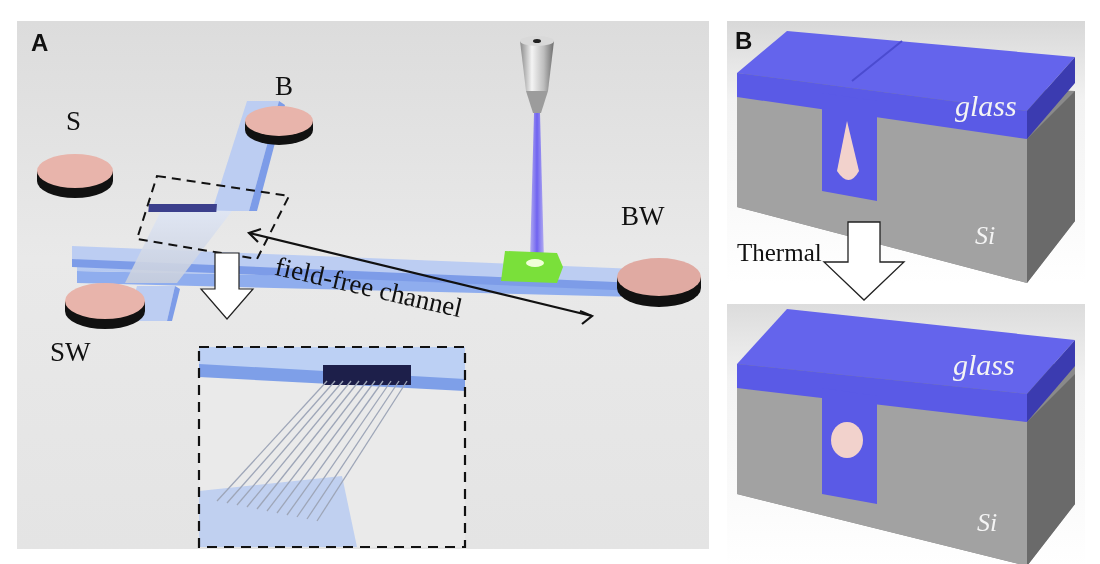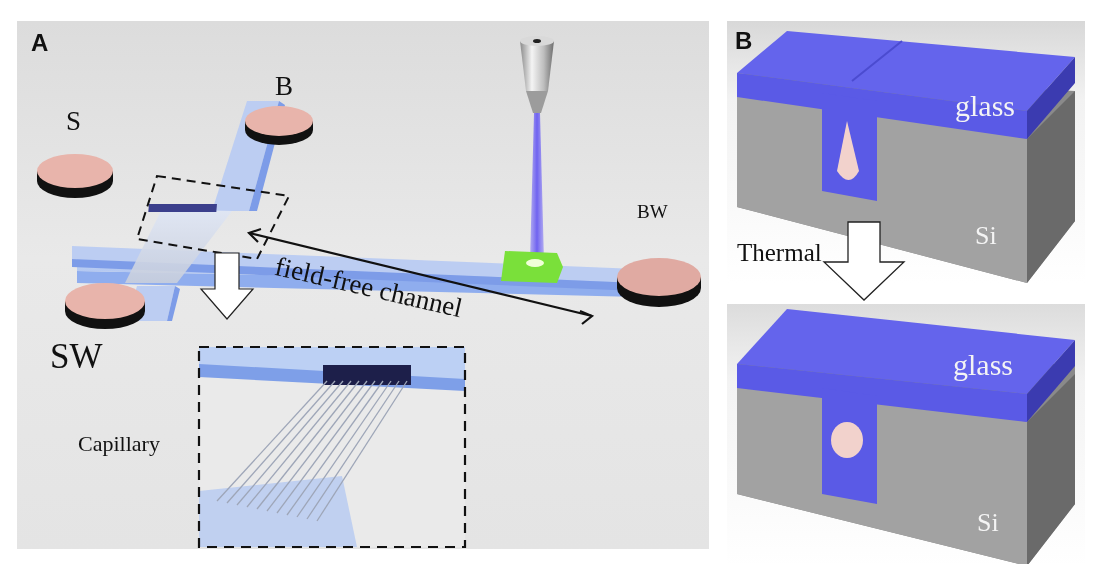--- a/index.html
+++ b/index.html
@@ -3,21 +3,21 @@
 <meta charset="utf-8">
 <style>
   html,body{margin:0;padding:0;background:#ffffff;}
   body{width:1100px;height:564px;position:relative;overflow:hidden;font-family:"Liberation Serif",serif;}
   .panel{position:absolute;overflow:hidden;}
   #panelA{left:17px;top:21px;width:692px;height:528px;background:linear-gradient(180deg,#dcdcdc 0%,#e9e9e9 45%,#e4e4e4 100%);}
   #panelB1{left:727px;top:21px;width:358px;height:262px;background:linear-gradient(180deg,#d8d8d8,#f2f2f2 30%,#ffffff);}
   #panelB2{left:727px;top:304px;width:358px;height:262px;background:linear-gradient(180deg,#dcdcdc,#f3f3f3 30%,#ffffff);}
   .panel-letter{position:absolute;font-family:"Liberation Sans",sans-serif;font-weight:bold;font-size:24px;color:#111;}
   .lbl{position:absolute;font-family:"Liberation Serif",serif;color:#111;white-space:nowrap;}
-  .wlbl{position:absolute;font-family:"Liberation Serif",serif;color:#f4f4f4;white-space:nowrap;}
+  .wlbl{position:absolute;font-family:"Liberation Serif",serif;color:#f4f4f4;white-space:nowrap;font-style:italic;}
   svg{position:absolute;left:0;top:0;}
 </style>
 </head>
 <body>
 
 <div id="panelA" class="panel">
   <svg width="692" height="528" viewBox="0 0 692 528">
     <defs>
       <linearGradient id="chanGrad" x1="0" y1="0" x2="0" y2="1">
         <stop offset="0" stop-color="#c3d3f3"></stop>
@@ -128,25 +128,24 @@
         <line x1="382" y1="360" x2="290" y2="498"></line>
         <line x1="390" y1="360" x2="300" y2="500"></line>
       </g>
       <rect x="182" y="326" width="266" height="200" fill="none" stroke="#111" stroke-width="2.2" stroke-dasharray="10,7"></rect>
     </g>
   </svg>
 
   <div class="panel-letter" style="left:14px;top:8px;">A</div>
   <div class="lbl" style="left:49px;top:85px;font-size:27px;">S</div>
   <div class="lbl" style="left:258px;top:50px;font-size:27px;">B</div>
-  <div class="lbl" style="left:33px;top:316px;font-size:35px;text-align:center;">SW</div>
-  <div class="lbl" style="left:620px;top:180px;font-size:19px;">BW</div>
+  <div class="lbl" style="left:33px;top:316px;font-size:27px;text-align:center;">SW</div>
+  <div class="lbl" style="left:604px;top:180px;font-size:27px;">BW</div>
   <div class="lbl" style="left:262px;top:230px;font-size:27px;transform:rotate(13deg);transform-origin:left top;">field-free channel</div>
   <div class="lbl" style="left:42px;top:410px;font-size:22px;text-align:center;width:120px;">
-    <div>Capillary</div>
   </div>
 </div>
 
 <div id="panelB1" class="panel">
   <svg width="358" height="262" viewBox="0 0 358 262">
     <polygon points="10,52 10,186 300,262 348,200 348,70" fill="#8a8a8a"></polygon>
     <polygon points="10,52 300,118 300,262 10,186" fill="#a2a2a2"></polygon>
     <polygon points="300,118 348,70 348,200 300,262" fill="#6a6a6a"></polygon>
     <polygon points="10,52 60,10 348,36 300,90" fill="#6464ec"></polygon>
     <polygon points="10,52 300,90 300,118 10,76" fill="#5a5ae6"></polygon>

